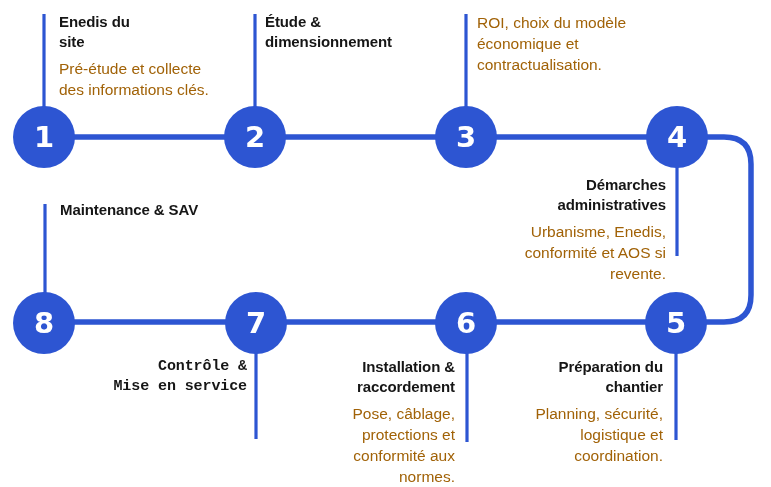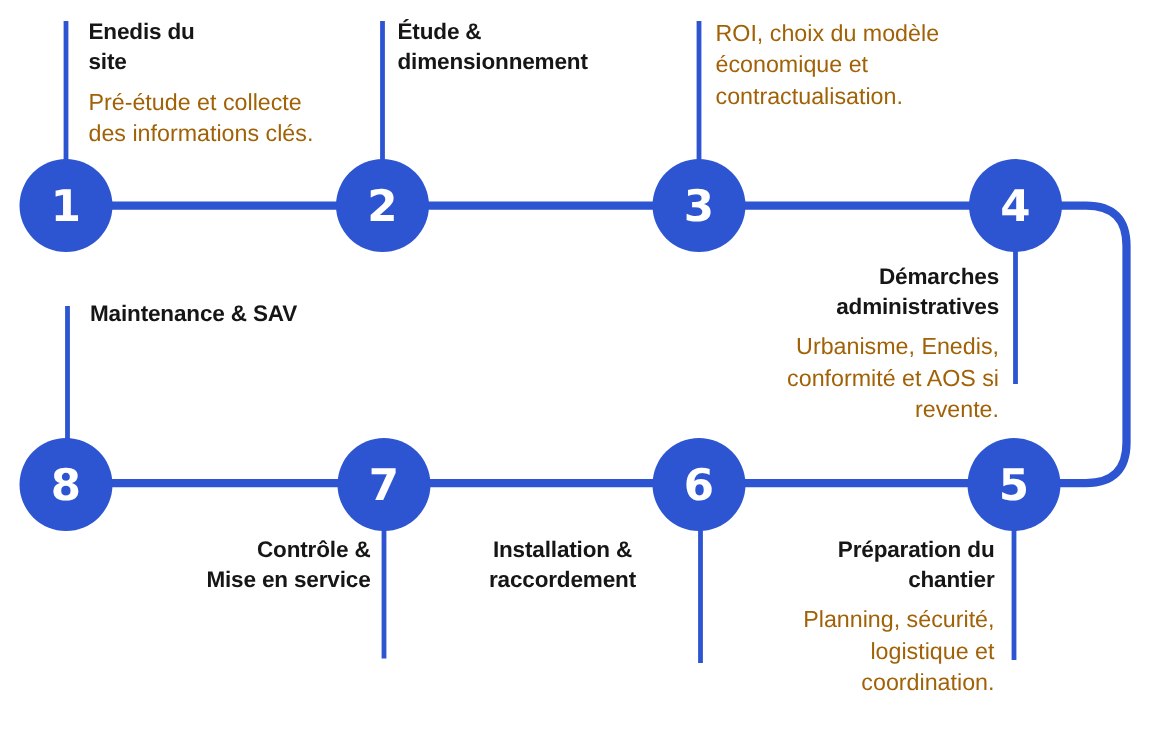--- a/index.html
+++ b/index.html
@@ -67,22 +67,22 @@
     white-space: pre-line;
   }
   .align-right { text-align: right; }
   .align-left  { text-align: left; }
 
   .t1 { left: 59px;  top: 12px;  width: 180px; }
   .t2 { left: 265px; top: 12px;  width: 185px; }
   .t3 { left: 477px; top: 12px;  width: 180px; }
   .t4 { right: 105px; top: 175px; width: 175px; }
   .t5 { right: 108px; top: 357px; width: 165px; }
-  .t6 { right: 316px; top: 357px; width: 160px; text-align: center; }
-  .t7 { right: 524px; top: 357px; width: 180px; }
+  .t6 { right: 316px; top: 357px; width: 160px; }
+  .t7 { right: 524px; top: 357px; width: 180px; font-family: Liberation Mono, monospace; }
   .t8 { left: 60px;  top: 200px; width: 220px; }
 </style>
 </head>
 <body>
 
 <div class="canvas">
 
   <svg class="connector-svg" viewBox="0 0 771 487" xmlns="http://www.w3.org/2000/svg">
 
     <path d="M 44 137 L 724 137 Q 751 137 751 164 L 751 295 Q 751 322 724 322 L 44 322" fill="none" stroke="#2d55d2" stroke-width="5.5"></path>
@@ -152,20 +152,24 @@
     <h3 class="title">Démarches
 administratives</h3>
     <p class="desc">Urbanisme, Enedis,
 conformité et AOS si
 revente.</p>
   </div>
 
   <div class="text-block t6 align-right">
     <h3 class="title">Installation &amp;
 raccordement</h3>
+    <p class="desc">Pose, câblage,
+protections et
+conformité aux
+normes.</p>
   </div>
 
   <div class="text-block t7 align-right">
     <h3 class="title">Contrôle &amp;
 Mise en service</h3>
   </div>
 
   <div class="text-block t8 align-left">
     <h3 class="title">Maintenance &amp; SAV</h3>
   </div>

